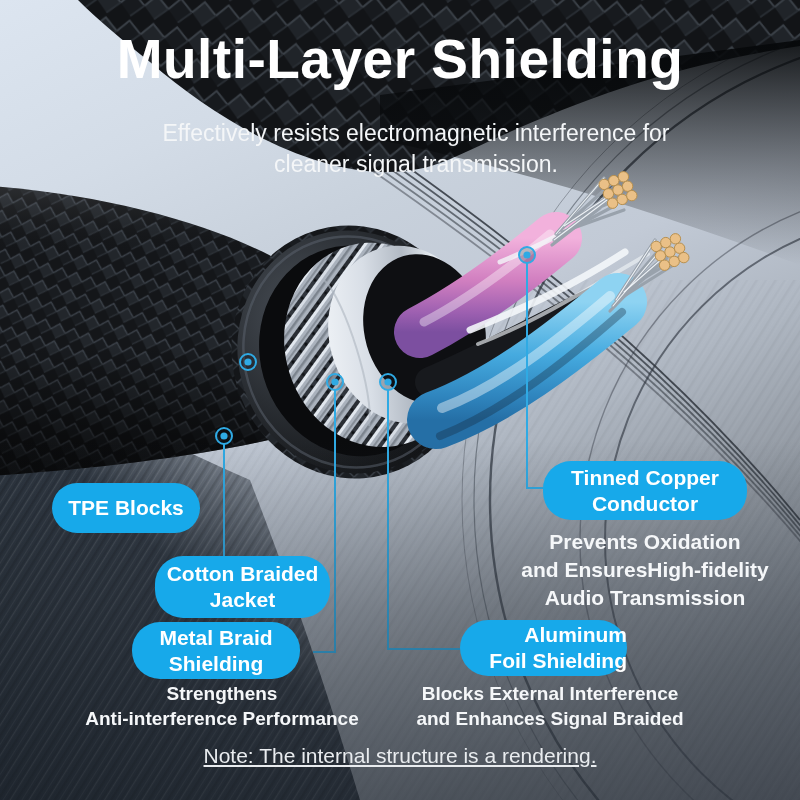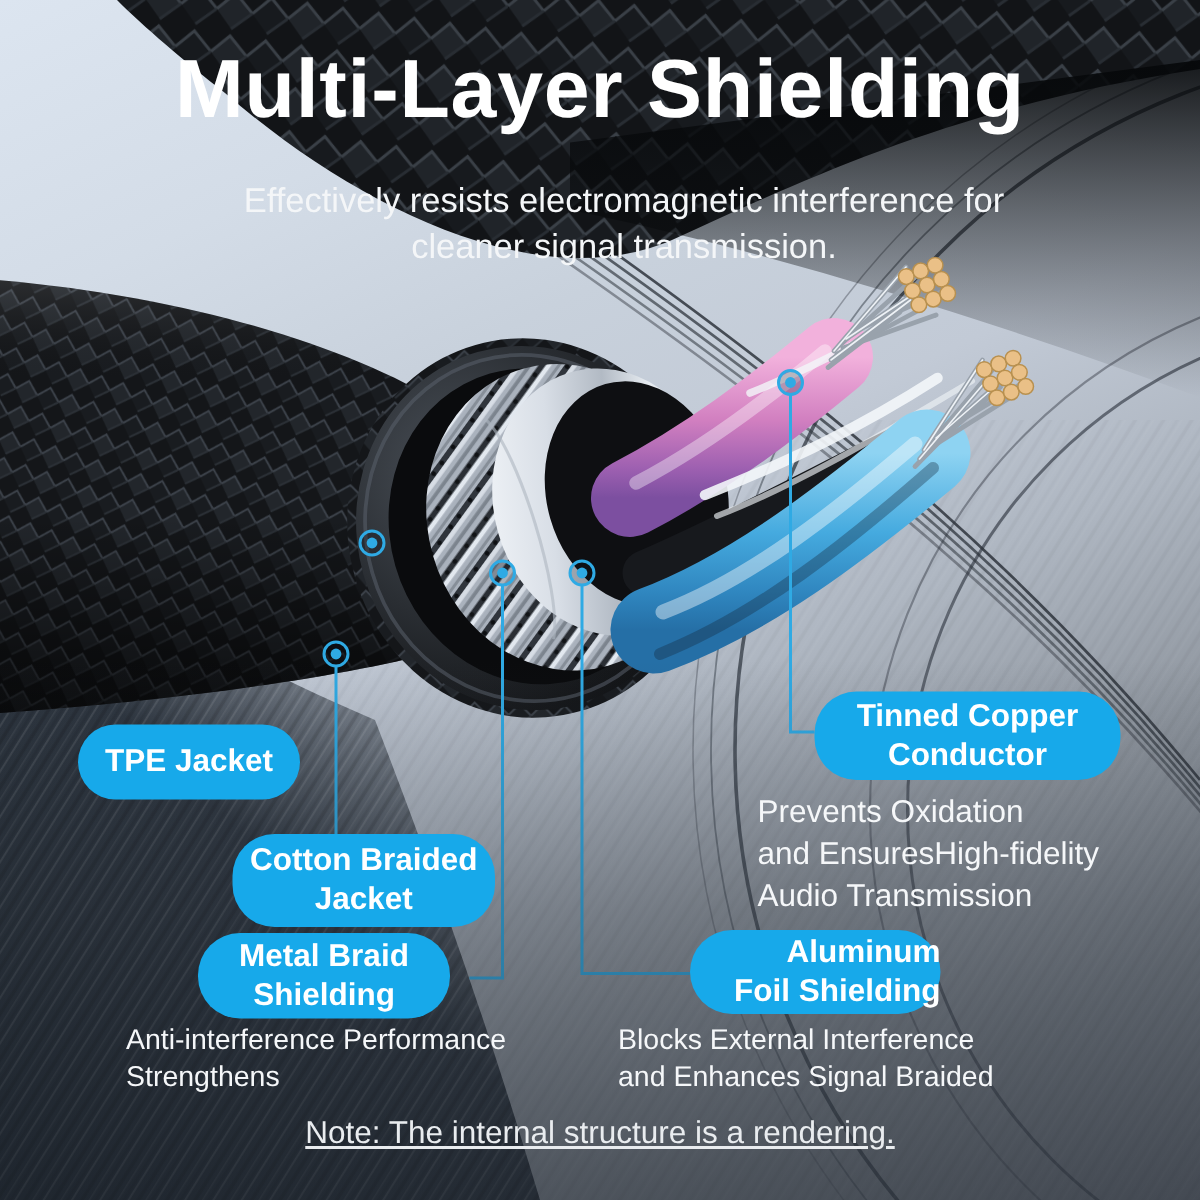--- a/index.html
+++ b/index.html
@@ -21,21 +21,21 @@
   .subtitle{
     position:absolute;left:0;top:102px;width:800px;margin:16px;
     text-align:center;color:#f4f6f8;font-size:23px;line-height:31px;font-weight:normal;
   }
   .subtitle span{display:block;}
   .pill{
     position:absolute;display:flex;flex-direction:column;align-items:center;justify-content:center;
     background:#17a9ea;border-radius:28px;color:#ffffff;font-size:21px;font-weight:bold;line-height:26px;text-align:center;
   }
   .caption{
-    position:absolute;color:#f5f7f9;text-align:left;font-size:19px;line-height:25px;font-weight:normal;
+    position:absolute;color:#f5f7f9;text-align:center;font-size:19px;line-height:25px;font-weight:bold;
   }
   .caption span{display:block;}
   .caption.big{font-size:21px;line-height:28px;}
   .note{
     position:absolute;left:0;top:741px;width:800px;
     text-align:center;color:#e9ecef;font-size:21px;line-height:29px;
   }
   .note span{display:block;text-decoration:underline;}
 </style>
 </head>
@@ -268,35 +268,35 @@
   <div class="bottom-shade"></div>
 
   <h1 class="page-title">Multi-Layer Shielding</h1>
 
   <p class="subtitle">
     <span>Effectively resists electromagnetic interference for</span>
     <span>cleaner signal transmission.</span>
   </p>
 
   <div class="pill" style="left:52px;top:483px;width:148px;height:50px;">
-    <span>TPE Jacket</span>
+    <span>TPE Blocks</span>
   </div>
 
   <div class="pill" style="left:137px;top:556px;width:175px;height:62px;margin-left:18px;">
     <span>Cotton Braided</span>
     <span>Jacket</span>
   </div>
 
   <div class="pill" style="left:132px;top:622px;width:168px;height:57px;">
     <span>Metal Braid</span>
     <span>Shielding</span>
   </div>
   <div class="caption" style="left:84px;top:681px;width:276px;">
+    <span>Strengthens</span>
     <span>Anti-interference Performance</span>
-    <span>Strengthens</span>
   </div>
 
   <div class="pill" style="left:460px;top:620px;width:167px;height:56px;align-items:flex-end;">
     <span>Aluminum</span>
     <span>Foil Shielding</span>
   </div>
   <div class="caption" style="left:412px;top:681px;width:276px;">
     <span>Blocks External Interference</span>
     <span>and Enhances Signal Braided</span>
   </div>

